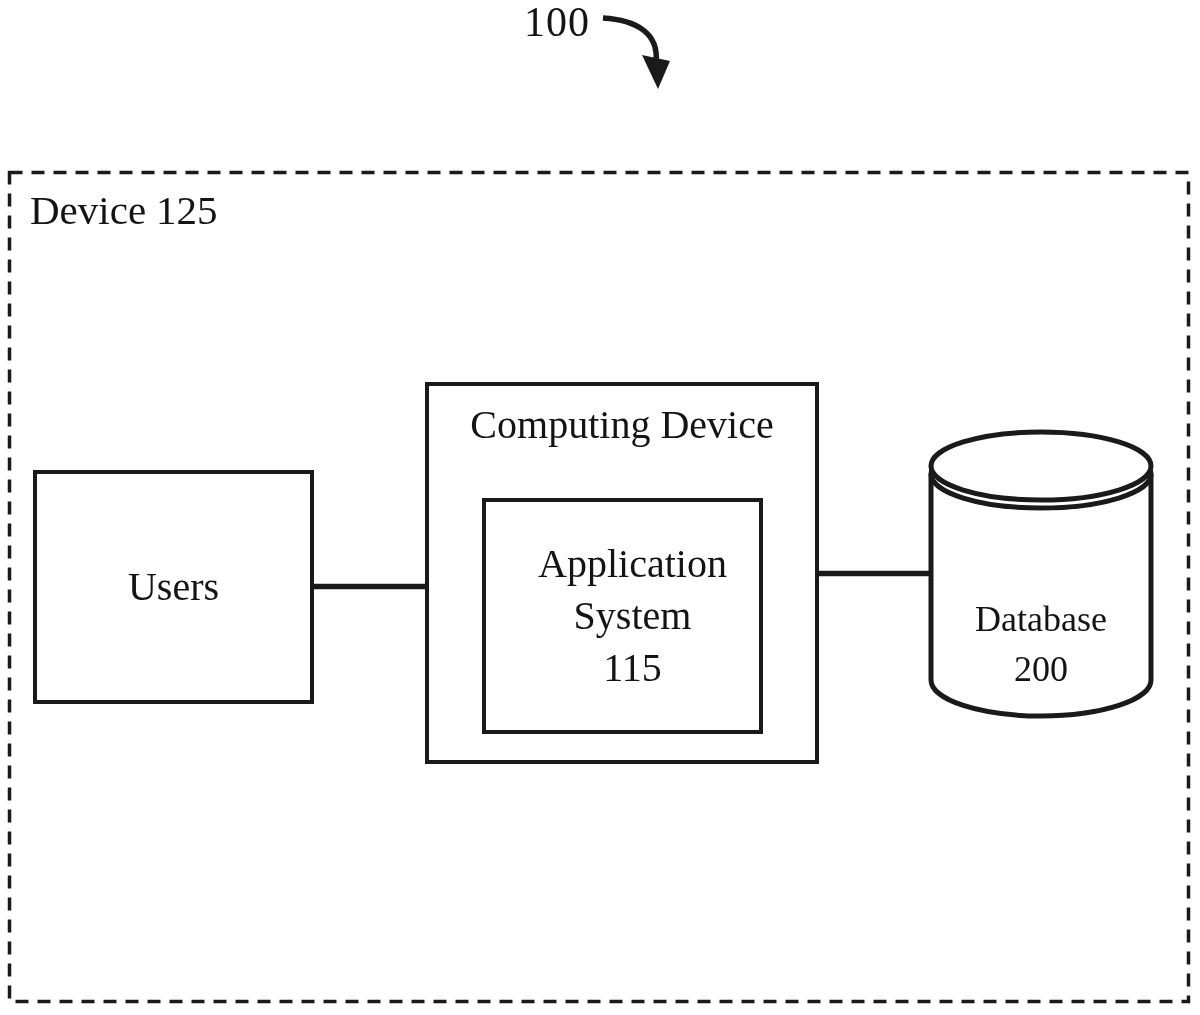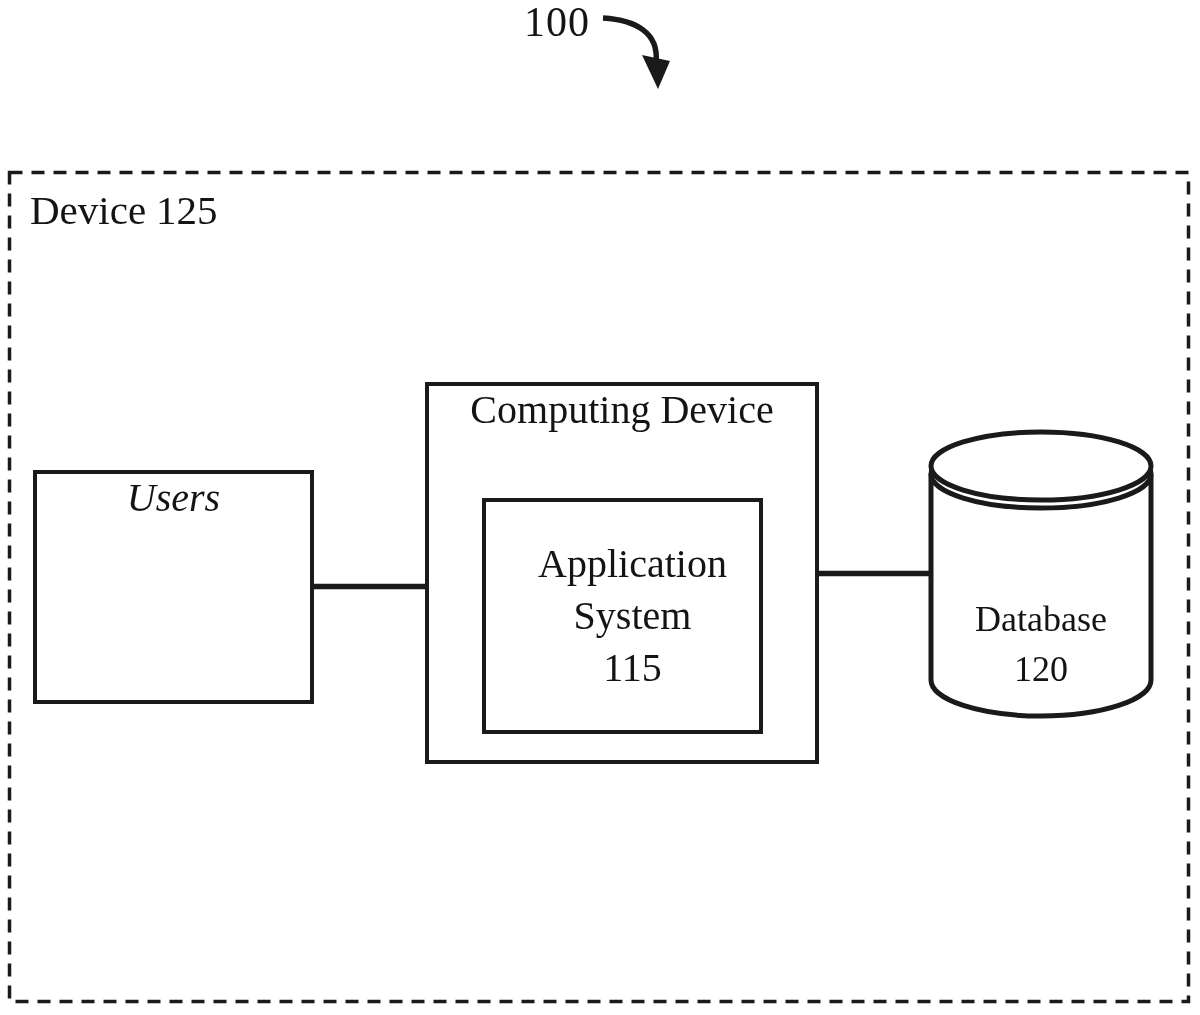--- a/index.html
+++ b/index.html
@@ -47,29 +47,28 @@
     background: #ffffff;
     text-align: center;
     font-size: 40px;
     line-height: 48px;
   }
   .users-box {
     left: 33px; top: 470px;
     width: 281px; height: 234px;
     display: flex;
     flex-direction: column;
-    justify-content: space-between;
-    font-style: italic;
+    justify-content: center;
   }
   .computing-box {
     left: 425px; top: 382px;
     width: 394px; height: 382px;
   }
   .computing-title {
-    padding-top: 0;
+    padding-top: 15px;
   }
   .app-box {
     left: 482px; top: 498px;
     width: 281px; height: 236px;
     line-height: 52px;
     display: flex;
     flex-direction: column;
     justify-content: center;
     align-items: center;
     padding-left: 20px;
@@ -123,16 +122,16 @@
     </div>
   </div>
 
   <div class="node-box app-box">
     <div class="app-label">Application System</div>
     <div>115</div>
   </div>
 
   <div class="db-text">
     <div>Database</div>
-    <div>120</div>
+    <div>200</div>
   </div>
 
 </div>
 
 </body></html>

